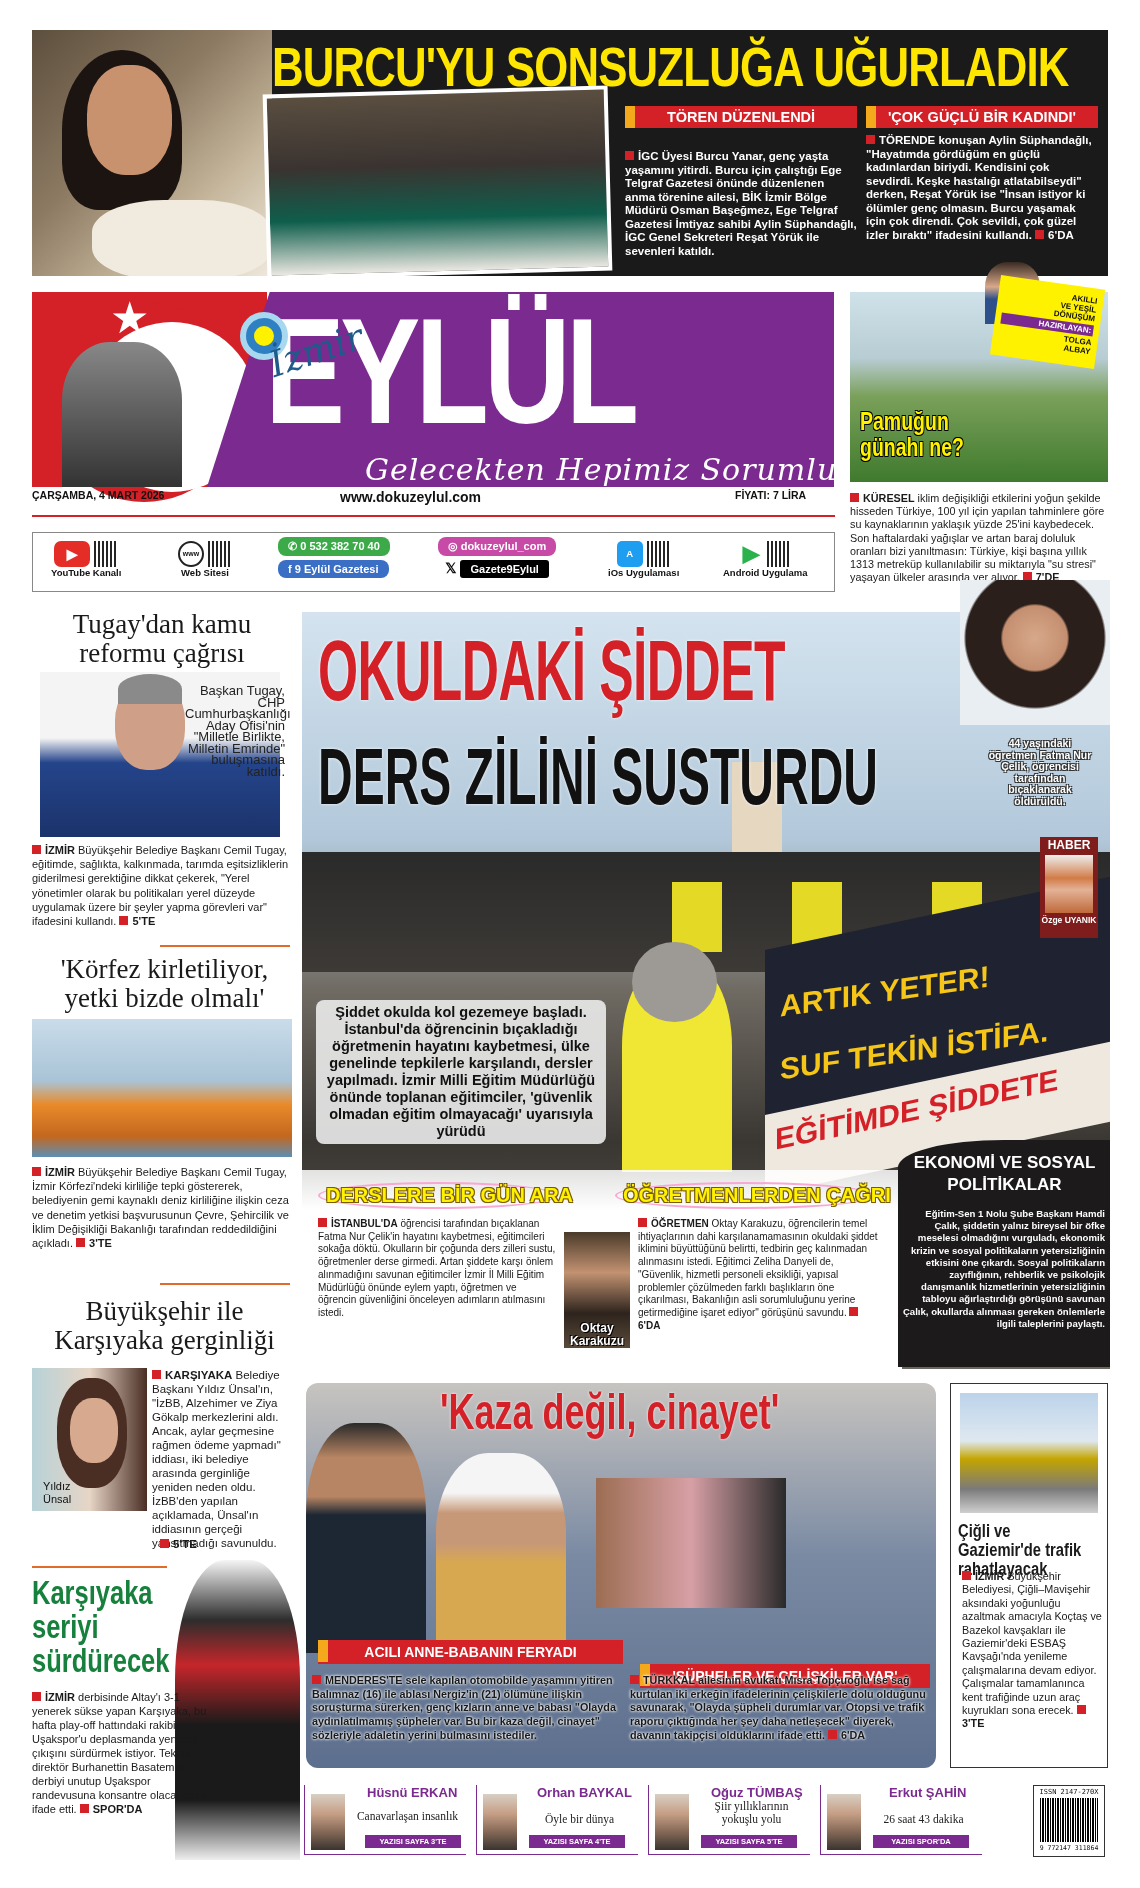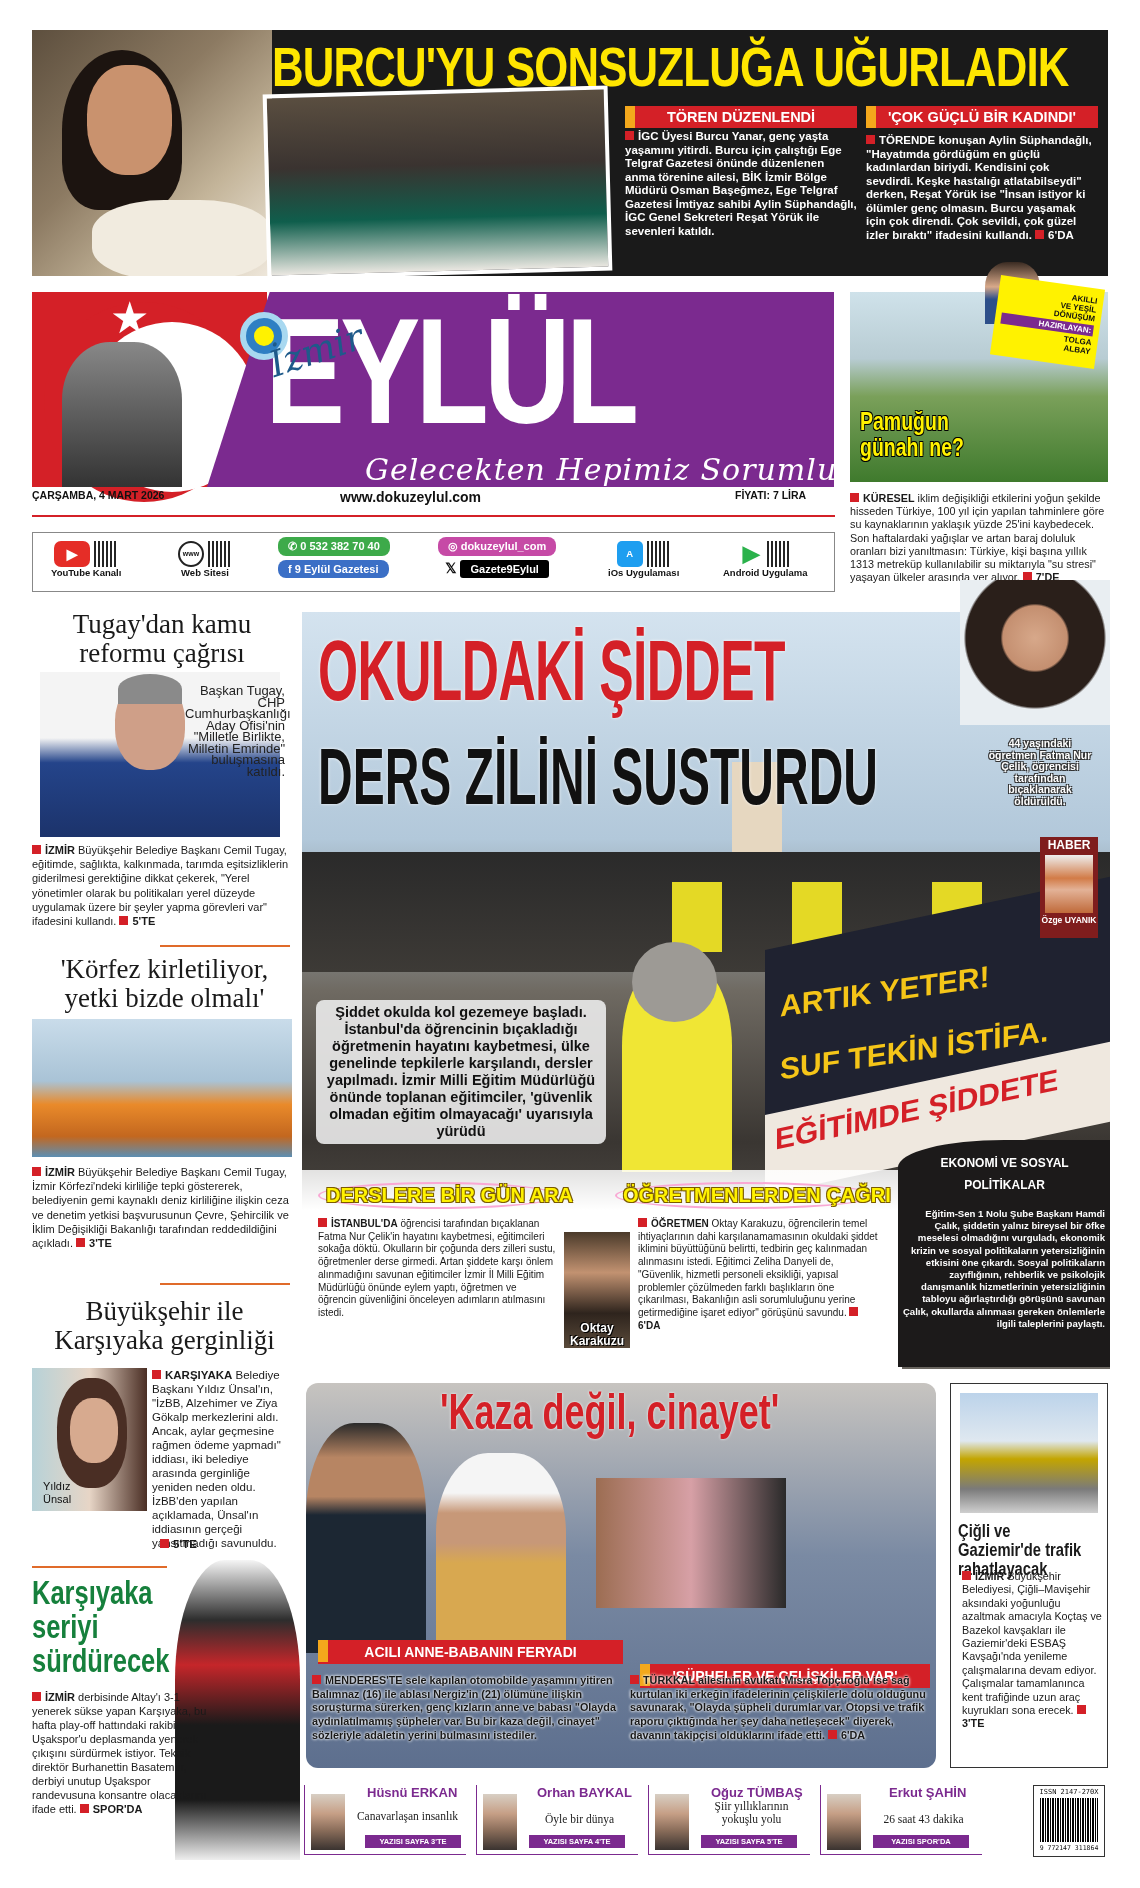--- a/index.html
+++ b/index.html
@@ -60,21 +60,21 @@
 #victim-photo{left:960px;top:580px;width:150px;height:145px;background:radial-gradient(circle at 50% 40%,#d7a88a 0,#c48f70 28%,#2a1f1a 30%,#2a1f1a 60%,transparent 62%),linear-gradient(#e9eef2,#e9eef2)}
 #victim-caption{left:985px;top:738px;width:110px;font-size:10.5px;line-height:11.5px;text-align:center;color:#fff;font-weight:700;text-shadow:-1px -1px 0 #333,1px 1px 0 #333,1px -1px 0 #333,-1px 1px 0 #333}
 #reporter{left:1040px;top:837px;width:58px;height:101px;background:#7f1d1d;color:#fff;text-align:center}
 #banner-sign{left:765px;top:950px;width:345px;height:200px;background:#1f2230;transform:skewY(-12deg);transform-origin:left top}
 #lede-box{left:316px;top:1000px;width:290px;padding:4px 6px;background:rgba(235,235,235,.9);border-radius:8px;font-size:14.5px;font-weight:700;line-height:17px;text-align:center}
 .yellow-head{font-size:20px;color:#fff200;text-shadow:-1px -1px 0 #7a5b00,1px 1px 0 #7a5b00,1px -1px 0 #7a5b00,-1px 1px 0 #7a5b00;white-space:nowrap;text-align:center;border:2px solid #f9a8d4;border-radius:50%;padding:0 6px}
 .story-col{font-size:10px;line-height:12.7px;color:#1a1a1a}
 #oktay{left:562px;top:1230px;width:70px;height:120px;background:linear-gradient(180deg,#4a3a2a 0,#c29271 35%,#2e241d 70%,#5a4a3a 100%);border:2px solid #fff}
 #oktay-name{left:562px;top:1322px;width:70px;font-size:12px;font-weight:900;color:#fff;text-align:center;line-height:13px;text-shadow:-1px -1px 0 #000,1px 1px 0 #000}
 #eko-box{left:898px;top:1140px;width:212px;height:227px;background:#1c1a1a;border-radius:50% 0 0 0/12% 0 0 0}
-#eko-title{left:902px;top:1152px;width:205px;font-size:12px;line-height:22px;color:#fff;text-align:center}
+#eko-title{left:902px;top:1152px;width:205px;font-size:17px;line-height:22px;color:#fff;text-align:center}
 #eko-text{left:902px;top:1208px;width:203px;color:#fff;font-size:9.6px;line-height:12.2px;text-align:right;font-weight:700}
 
 
 #kaza-box{left:306px;top:1383px;width:630px;height:385px;border-radius:12px;background:linear-gradient(180deg,#c7c4c0 0%,#7a8aa3 45%,#5d6f8e 100%);overflow:hidden}
 #kaza-title{left:440px;top:1385px;font-size:50px;color:#d42027;line-height:55px;white-space:nowrap;transform:scaleX(0.72);text-shadow:0 0 3px #fff}
 .person{position:absolute;border-radius:40% 40% 0 0}
 #kaza-text-l,#kaza-text-r{font-size:10.8px;line-height:13.7px;font-weight:700;color:#1a1a1a;text-shadow:0 0 3px #fff,0 0 3px #fff}
 
 
 #cigli-box{left:950px;top:1383px;width:158px;height:385px;border:1px solid #333}
@@ -97,21 +97,21 @@
 <div class="abs photo" id="top-photo-portrait">
   <div class="hair"></div>
     <div class="face"></div>
     <div class="fur"></div>
 </div>
 <div class="abs photo" id="top-photo-funeral"></div>
 <div class="abs cond" id="top-headline">BURCU'YU SONSUZLUĞA UĞURLADIK</div>
 
 <div class="abs" style="left:625px;top:106px;width:232px">
   <div class="red-bar">TÖREN DÜZENLENDİ</div>
-  <div class="top-col" style="margin-top:2px">
+  <div class="top-col" style="margin-top:22px">
     <span class="bullet"></span><span>İGC</span> <span>Üyesi Burcu Yanar, genç yaşta yaşamını yitirdi. Burcu için çalıştığı Ege Telgraf Gazetesi önünde düzenlenen anma törenine ailesi, BİK İzmir Bölge Müdürü Osman Başeğmez, Ege Telgraf Gazetesi İmtiyaz sahibi Aylin Süphandağlı, İGC Genel Sekreteri Reşat Yörük ile sevenleri katıldı.</span>
   </div>
 </div>
 <div class="abs" style="left:866px;top:106px;width:232px">
   <div class="red-bar">'ÇOK GÜÇLÜ BİR KADINDI'</div>
   <div class="top-col" style="margin-top:6px">
     <span class="bullet"></span><span>TÖRENDE</span> <span>konuşan Aylin Süphandağlı, "Hayatımda gördüğüm en güçlü kadınlardan biriydi. Kendisini çok sevdirdi. Keşke hastalığı atlatabilseydi" derken, Reşat Yörük ise "İnsan istiyor ki ölümler genç olmasın. Burcu yaşamak için çok direndi. Çok sevildi, çok güzel izler bıraktı" ifadesini kullandı.</span>
     <span class="bullet"></span><span>6'DA</span>
   </div>
 </div>

